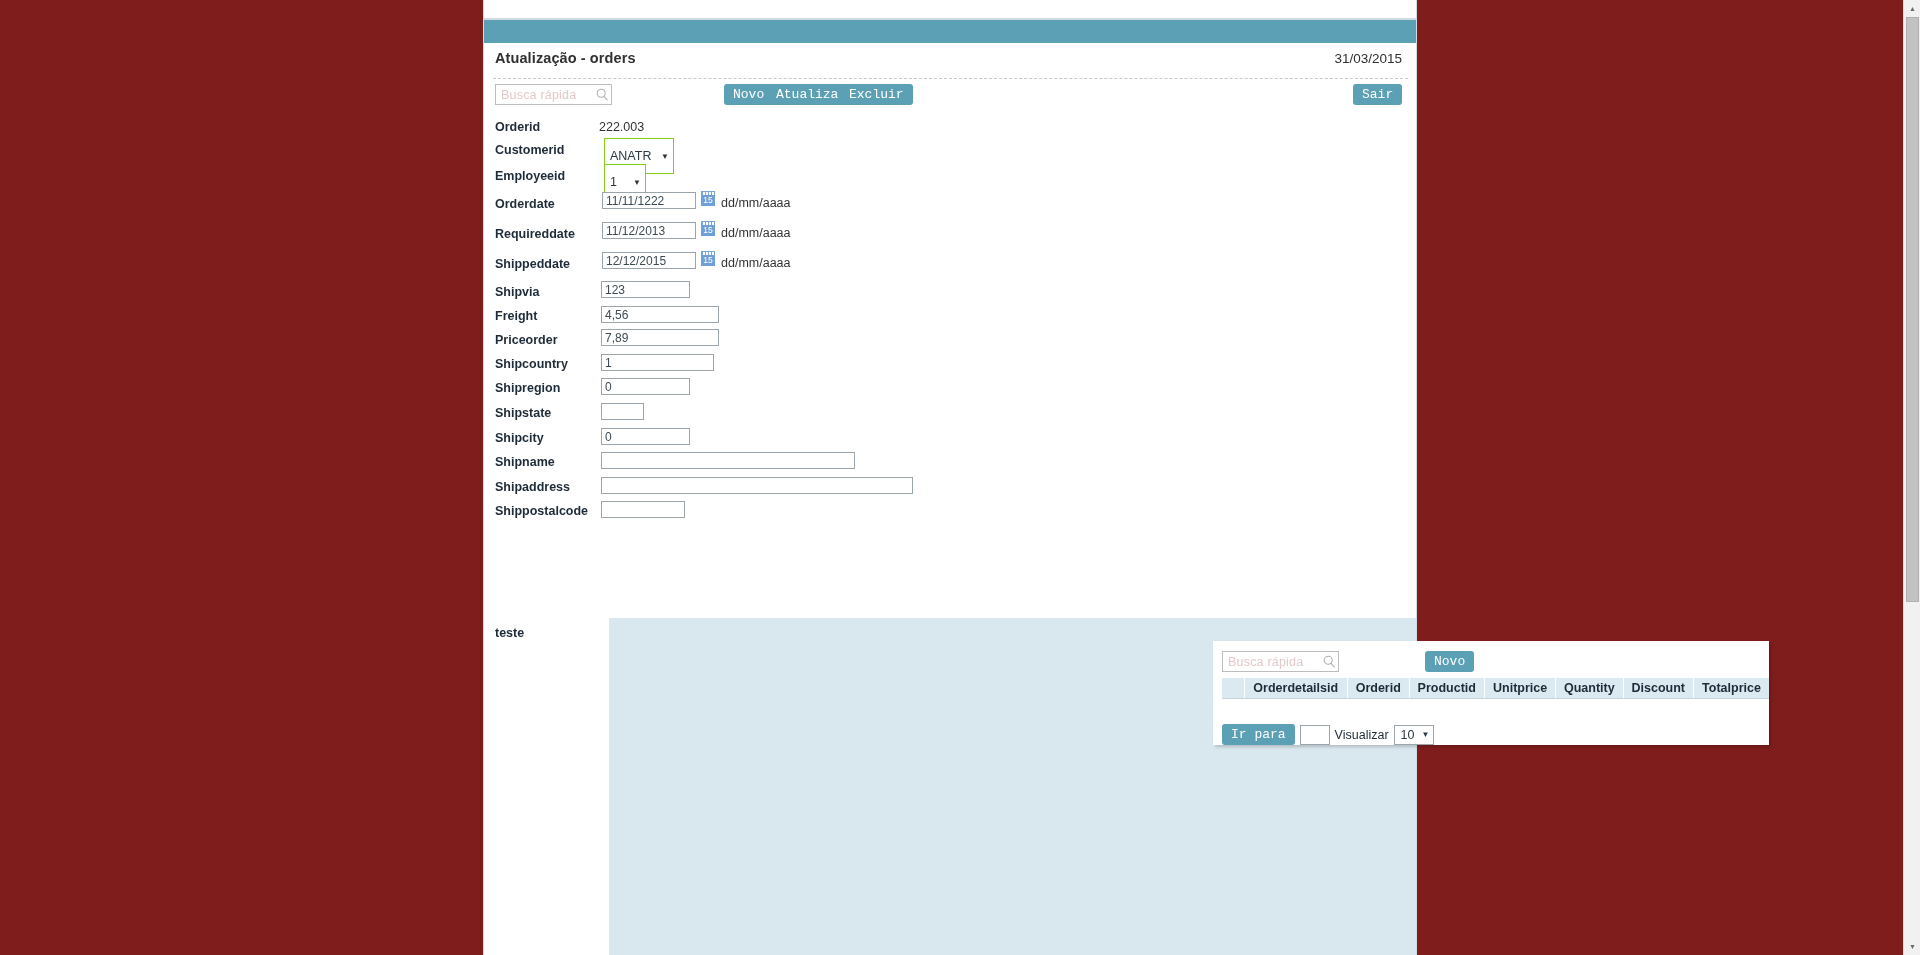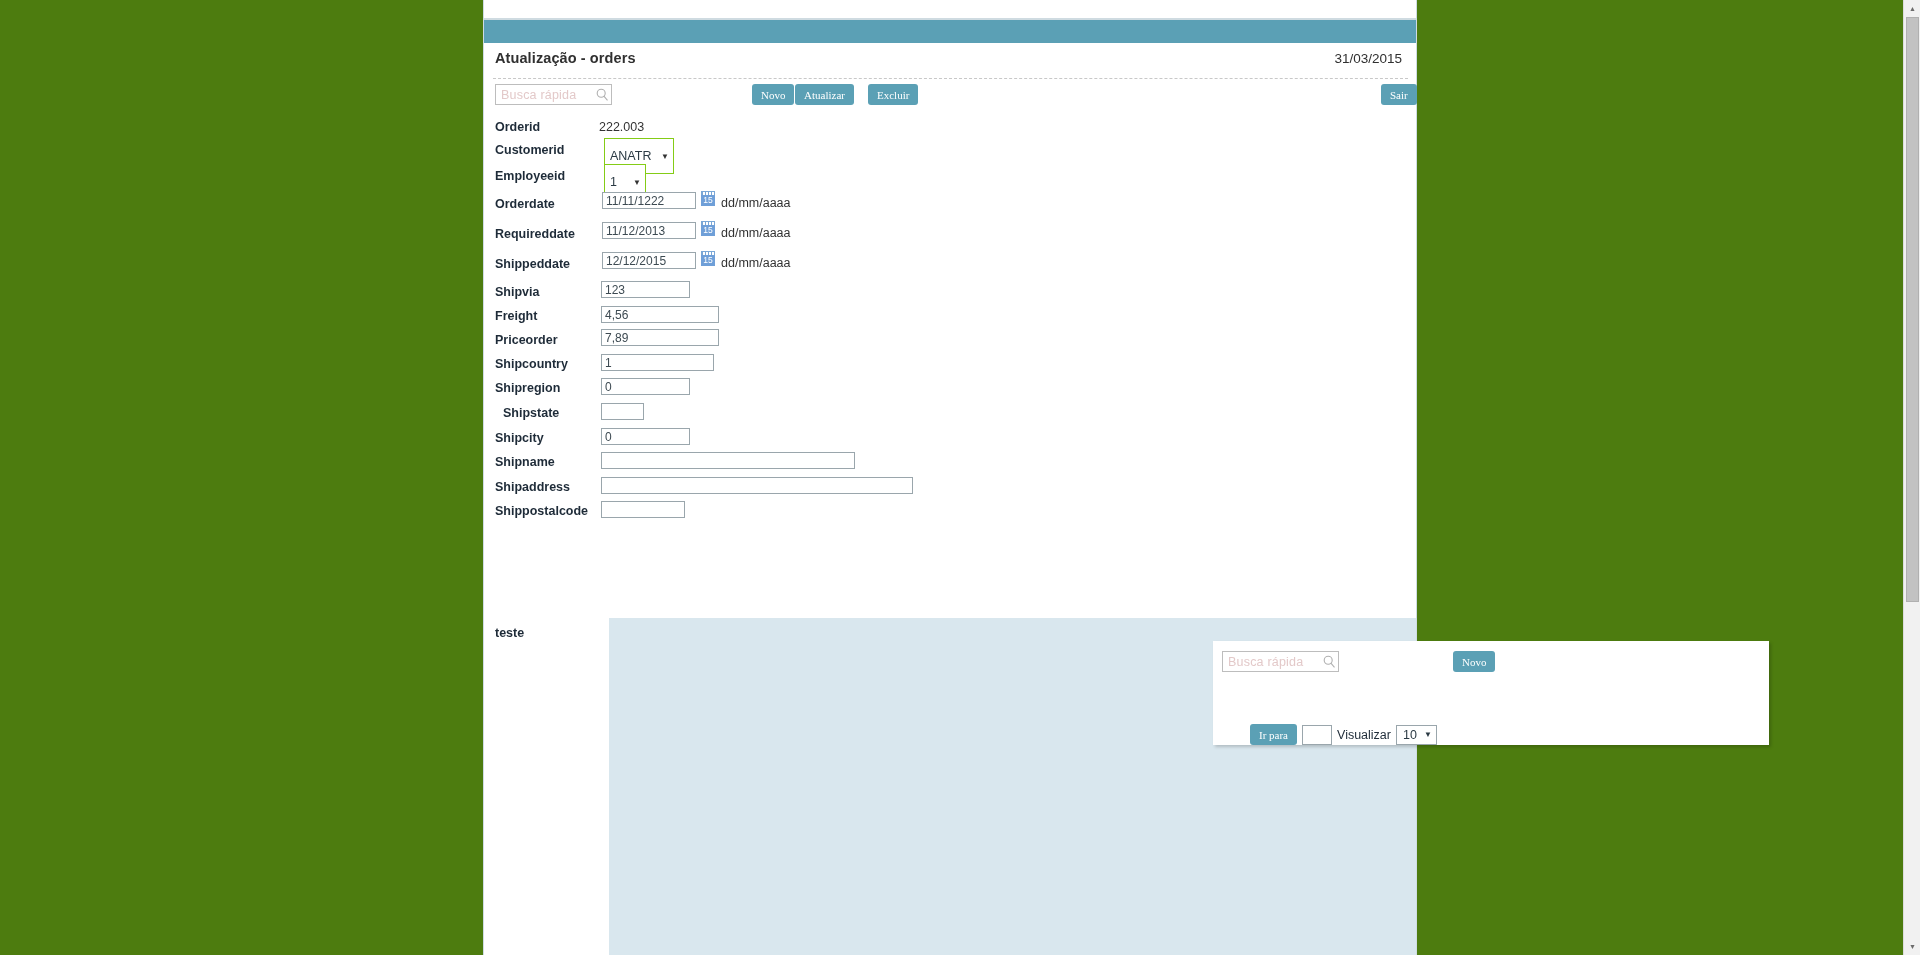--- a/index.html
+++ b/index.html
@@ -8,21 +8,21 @@
     width: 1920px; height: 955px;
     overflow: hidden;
     background: #d9e7ee;
     font-family: "Liberation Sans", sans-serif;
   }
 
   
   #page {
     position: absolute; top: 0; left: 0;
     width: 1920px; height: 955px;
-    background: #4d7c0f;
+    background: #7f1d1d;
     padding-left: 48px;
   }
 
   
   #app-window {
     position: absolute;
     left: 484px; top: 0px;
     width: 932px; height: 955px;
     background: #ffffff;
     box-shadow: 0 0 0 1px #cfdce3;
@@ -71,23 +71,23 @@
   }
   .qs-icon { width: 18px; display: flex; align-items: center; justify-content: center; }
   .qs-icon svg { display: block; }
 
   #toolbar .quick-search { left: 11px; top: 0px; }
 
   .btn {
     display: inline-flex; align-items: center; justify-content: center;
     background: #5ba0b5; color: #ffffff;
     border: none; border-radius: 3px;
-    font-family: Liberation Serif, serif;
-    font-size: 11px; height: 21px; padding: 0 9px;
-    cursor: pointer; white-space: nowrap; margin-left: 28px;
+    font-family: Liberation Mono, monospace;
+    font-size: 13px; height: 21px; padding: 0 9px;
+    cursor: pointer; white-space: nowrap;
   }
 
   #btn-novo     { position: absolute; left: 859px; top: 0px; }
   #btn-atualizar{ position: absolute; left: 902px; top: 0px; }
   #btn-excluir  { position: absolute; left: 975px; top: 0px; }
   #btn-sair     { position: absolute; left: 1368px; top: 0px; }
 
   
   #toolbar .btn { top: 0; }
 
@@ -330,21 +330,21 @@
 
       <div class="flabel" style="left:11px; top:215px;">Priceorder</div>
       <input class="tin" style="left: 117px; top: 211px; width: 118px;" value="7,89">
 
       <div class="flabel" style="left:11px; top:239px;">Shipcountry</div>
       <input class="tin" style="left: 117px; top: 236px; width: 113px;" value="1">
 
       <div class="flabel" style="left:11px; top:263px;">Shipregion</div>
       <input class="tin" style="left: 117px; top: 260px; width: 89px;" value="0">
 
-      <div class="flabel" style="left:19px; top:288px;text-align:center;">Shipstate</div>
+      <div class="flabel" style="left:11px; top:288px;text-align:center;">Shipstate</div>
       <input class="tin" style="left: 117px; top: 285px; width: 43px;" value="">
 
       <div class="flabel" style="left:11px; top:313px;">Shipcity</div>
       <input class="tin" style="left: 117px; top: 310px; width: 89px;" value="0">
 
       <div class="flabel" style="left:11px; top:337px;">Shipname</div>
       <input class="tin" style="left: 117px; top: 334px; width: 254px;" value="">
 
       <div class="flabel" style="left:11px; top:362px;">Shipaddress</div>
       <input class="tin" style="left: 117px; top: 359px; width: 312px;" value="">
@@ -363,20 +363,34 @@
         <span class="qs-icon">
           <svg width="13" height="13" viewBox="0 0 13 13">
             <circle cx="5.2" cy="5.2" r="4" fill="none" stroke="#b0b0b0" stroke-width="1.1"></circle>
             <line x1="7.9" y1="8.2" x2="11.5" y2="12.3" stroke="#b0b0b0" stroke-width="1.1"></line>
           </svg>
         </span>
       </div>
 
       <button class="btn" id="grid-novo">Novo</button>
 
+      <table id="grid-table">
+        <thead>
+          <tr>
+            <th class="spacer"></th>
+            <th>Orderdetailsid</th>
+            <th>Orderid</th>
+            <th>Productid</th>
+            <th>Unitprice</th>
+            <th>Quantity</th>
+            <th>Discount</th>
+            <th>Totalprice</th>
+          </tr>
+        </thead>
+      </table>
 
 
       <div id="grid-footer">
         <button class="btn">Ir para</button>
         <input class="page-input" value="" style="">
         <span class="lbl">Visualizar</span>
         <div id="view-select">
           <span>10</span>
           <span class="caret">▼</span>
         </div>

